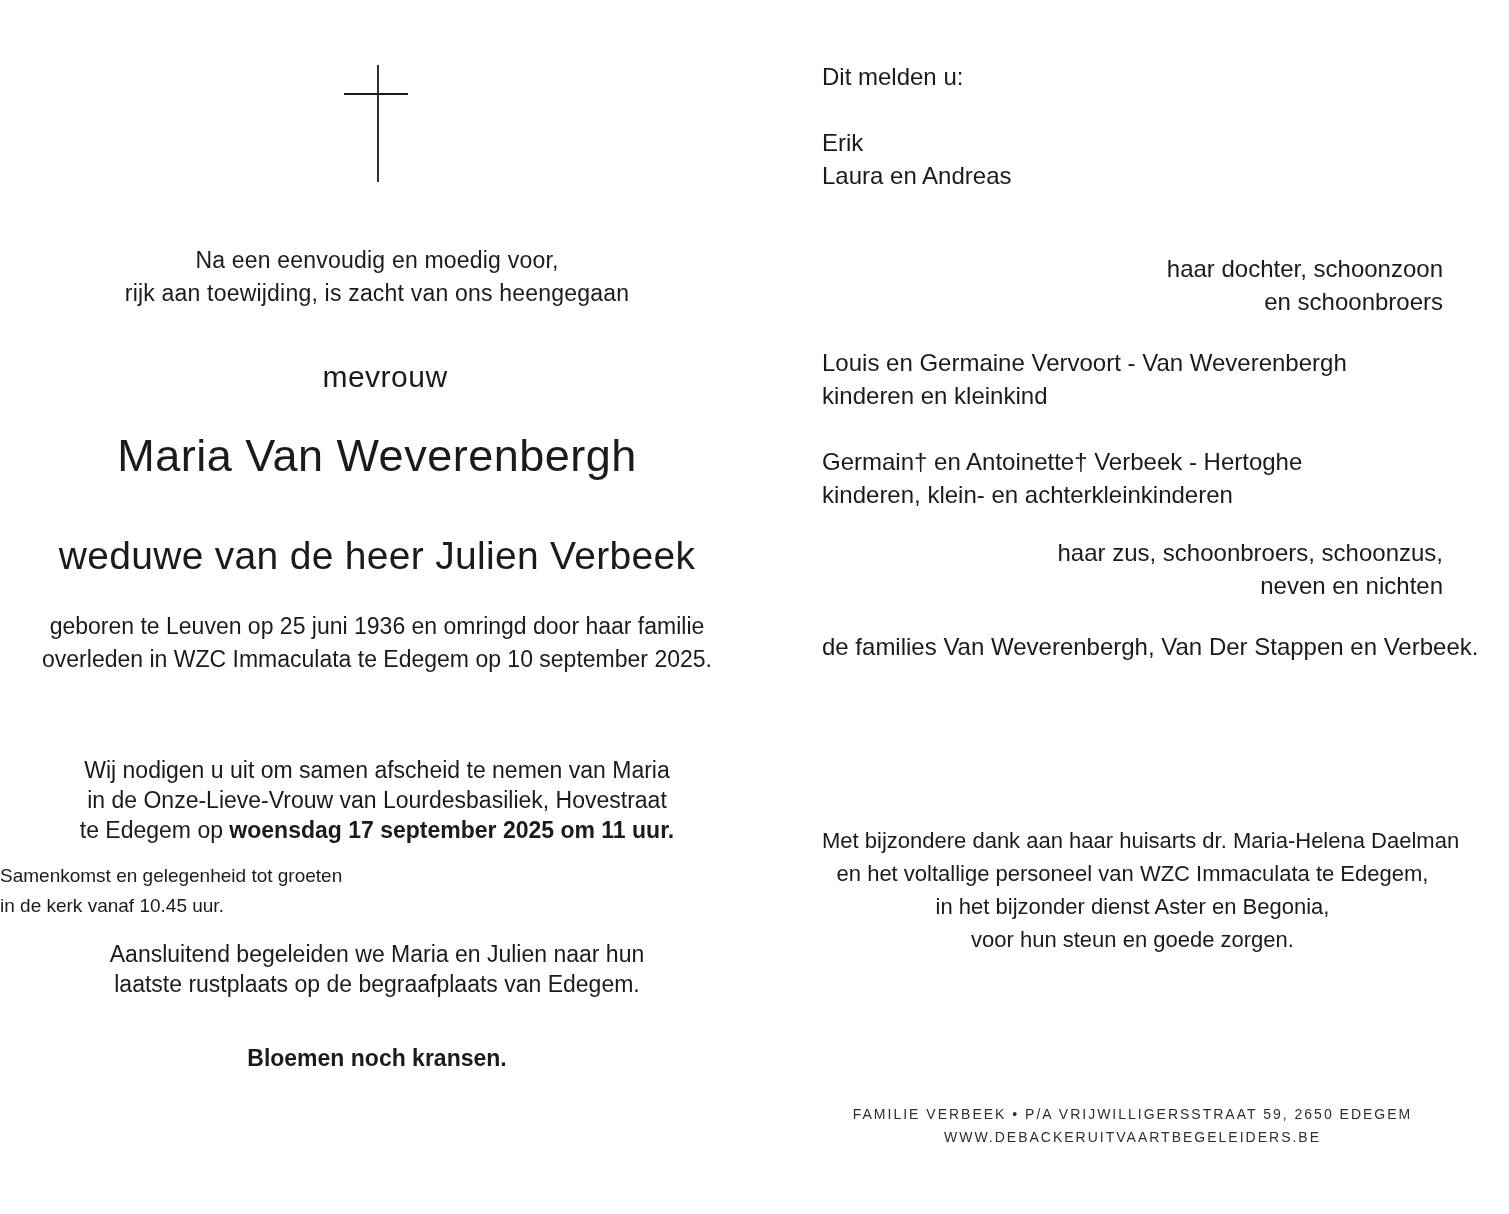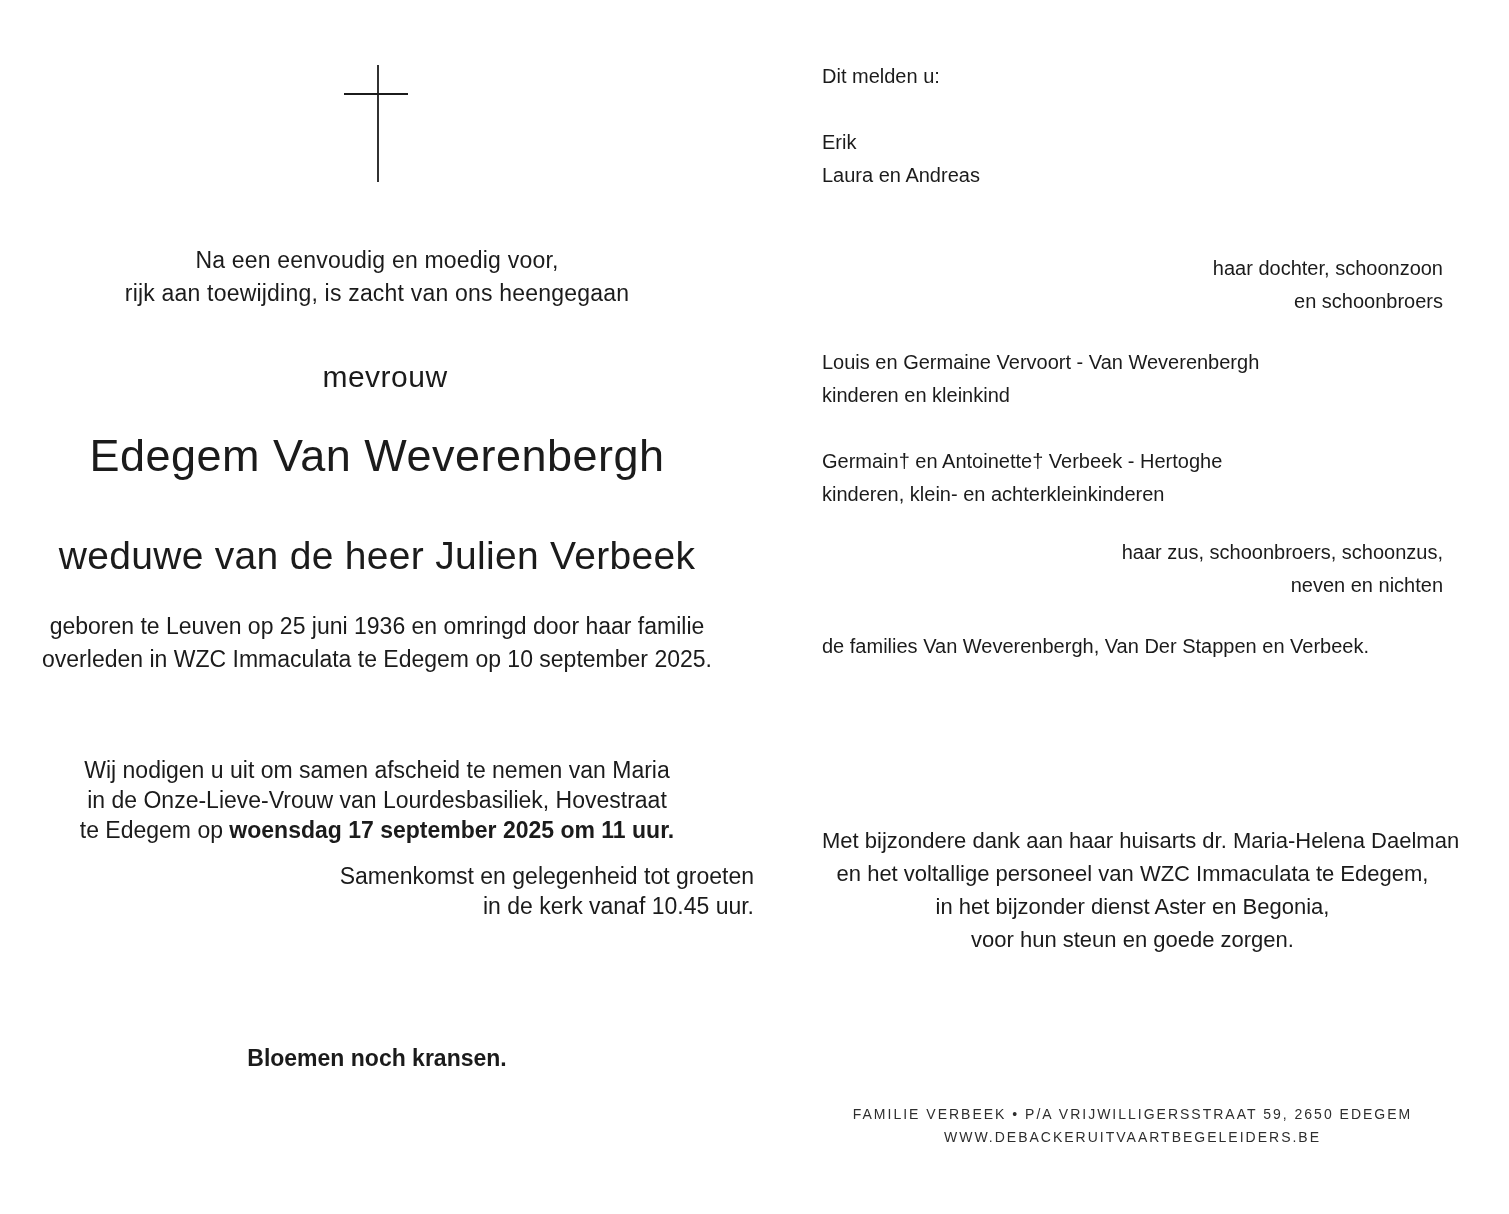--- a/index.html
+++ b/index.html
@@ -47,35 +47,35 @@
   .life-dates {
     left: 0; top: 610px; width: 100%;
     text-align: center; font-size: 23px; line-height: 33px;
   }
   .invitation {
     left: 0; top: 755px; width: 100%;
     text-align: center; font-size: 23px; line-height: 30px;
   }
   .gathering {
     left: 0; top: 861px; width: 100%;
-    text-align: right; font-size: 23px; line-height: 30px;
+    text-align: left; font-size: 19px; line-height: 30px;
   }
   .burial {
     left: 0; top: 939px; width: 100%;
     text-align: center; font-size: 23px; line-height: 30px;
   }
   .no-flowers {
     left: 0; top: 1013px; width: 100%;
     text-align: center; font-size: 23px; font-weight: bold; margin-top: 32px;
   }
   .bold { font-weight: bold; }
 
   
   .rp-inner { position: absolute; left: 68px; right: 66px; top: 0; bottom: 0; }
-  .rp { position: absolute; font-size: 20px; line-height: 33px; }
+  .rp { position: absolute; font-size: 24px; line-height: 33px; }
 
   .announce   { left: 0; top: 60px; }
   .group1     { left: 0; top: 126px; }
   .group2     { left: 0; top: 346px; }
   .group3     { left: 0; top: 445px; }
   .group-member { }
   .relation1  { right: 0; top: 252px; text-align: right; width: 100%; }
   .relation2  { right: 0; top: 536px; text-align: right; width: 100%; }
   .families   { left: 0; top: 630px; }
   .thanks     { left: 0; top: 824px; width: 100%; text-align: center; font-size: 22px; }
@@ -99,40 +99,44 @@
       </svg>
     </div>
 
     <div class="abs intro">
       <div class="line">Na een eenvoudig en moedig voor,</div>
       <div class="line">rijk aan toewijding, is zacht van ons heengegaan</div>
     </div>
 
     <div class="abs salutation line">mevrouw</div>
 
-    <h1 class="abs deceased-name line">Edegem Van Weverenbergh</h1>
+    <h1 class="abs deceased-name line">Maria Van Weverenbergh</h1>
 
     <div class="abs widow line">weduwe van de heer Julien Verbeek</div>
 
     <div class="abs life-dates">
       <div class="line">geboren te Leuven op 25 juni 1936 en omringd door haar familie</div>
       <div class="line">overleden in WZC Immaculata te Edegem op 10 september 2025.</div>
     </div>
 
     <div class="abs invitation">
       <div class="line">Wij nodigen u uit om samen afscheid te nemen van Maria</div>
       <div class="line">in de Onze-Lieve-Vrouw van Lourdesbasiliek, Hovestraat</div>
       <div class="line"><span>te Edegem op </span><span class="bold">woensdag 17 september 2025 om 11 uur.</span></div>
     </div>
 
     <div class="abs gathering">
       <div class="line">Samenkomst en gelegenheid tot groeten</div>
       <div class="line">in de kerk vanaf 10.45 uur.</div>
     </div>
 
+    <div class="abs burial">
+      <div class="line">Aansluitend begeleiden we Maria en Julien naar hun</div>
+      <div class="line">laatste rustplaats op de begraafplaats van Edegem.</div>
+    </div>
 
     <div class="abs no-flowers line">Bloemen noch kransen.</div>
 
   </section>
 
   <section class="panel right">
     <div class="rp-inner">
 
       <div class="rp announce line">Dit melden u:</div>
 

